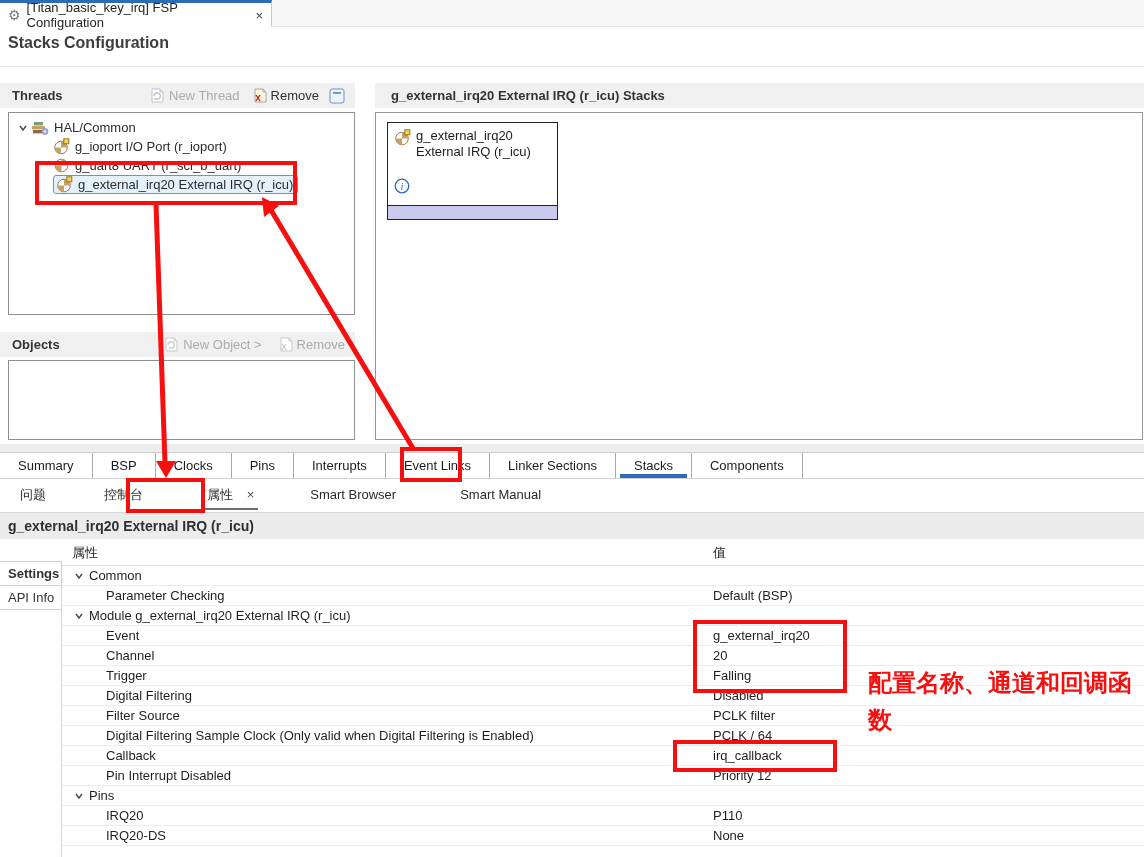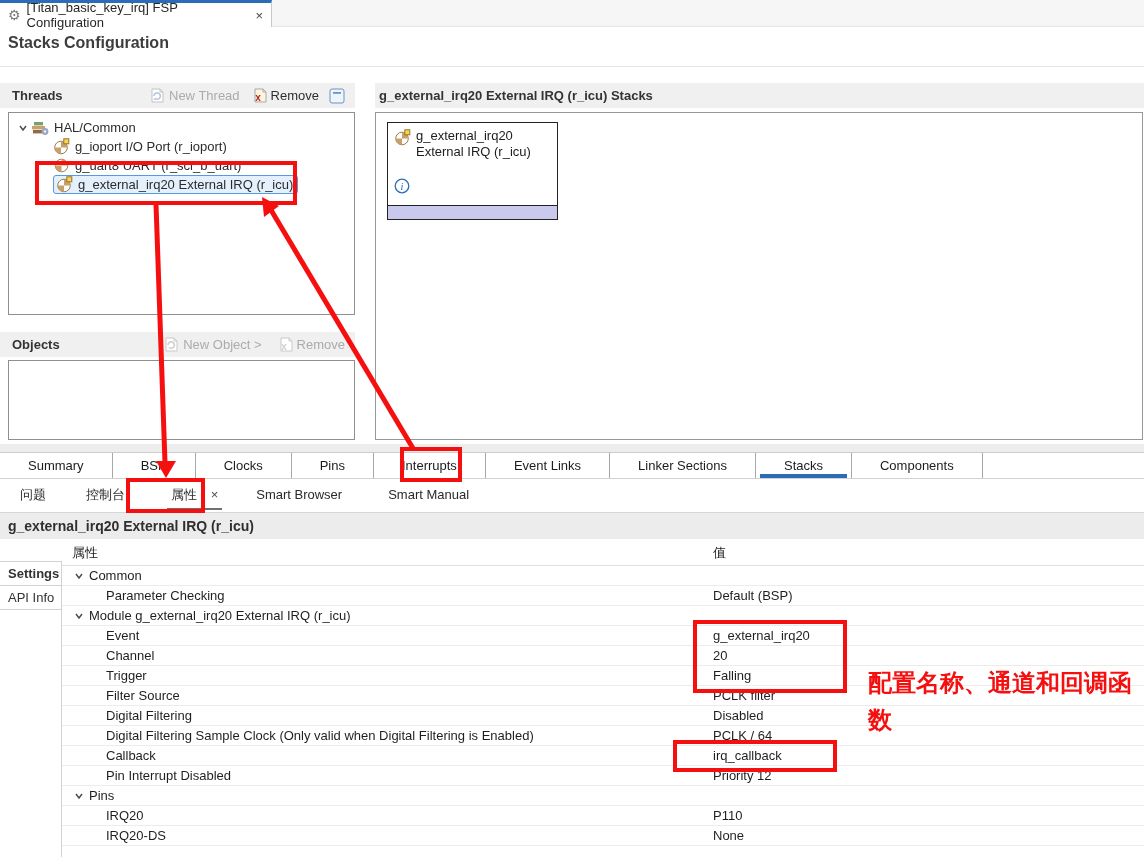--- a/index.html
+++ b/index.html
@@ -44,25 +44,25 @@
   .card .crow { display:flex; margin:5px 0 0 6px; }
   .card .ctext { margin-left:5px; line-height:16px; color:#1d1d1d; }
   .card .cinfo { position:absolute; left:6px; bottom:22px; }
   .card .cfoot { position:absolute; left:0; right:0; bottom:0; height:14px; background:#c9c9ee; border-top:1px solid #222; }
 
   
   .grayband { position:absolute; left:0; top:444px; width:1144px; height:8px; background:#ededed; }
 
   
   .cfgtabs { position:absolute; left:0; top:452px; width:1144px; height:27px; display:flex; border-top:1px solid #cccccc; border-bottom:1px solid #d2d2d2; background:#fff; font-size:13px; }
-  .cfgtab { position:relative; padding:0 28px; line-height:25px; border-right:1px solid #a8a8a8; color:#1c1c1c; cursor:pointer; }
+  .cfgtab { position:relative; padding:0 18px; line-height:25px; border-right:1px solid #a8a8a8; color:#1c1c1c; cursor:pointer; }
   .cfgtab.active::after { content:""; position:absolute; left:4px; right:4px; bottom:0; height:4px; background:#2a6cb5; }
 
   
-  .viewtabs { position:absolute; left:0; top:479px; width:1144px; height:33px; display:flex; align-items:center; background:#fff; font-size:13px; }
+  .viewtabs { position:absolute; left:0; top:479px; width:1144px; height:33px; display:flex; align-items:center; background:#fff; font-size:13px;gap:18px; }
   .viewtab { position:relative; padding:0 16px; line-height:32px; height:33px; color:#2a2a2a; cursor:pointer; }
   .viewtab.vactive { font-weight:normal; }
   .viewtab.vactive::after { content:""; position:absolute; left:12px; right:12px; bottom:2px; height:2px; background:#707070; }
   .viewtab .vclose { margin-left:10px; color:#4a4a4a; }
 
   
   .prophdr { position:absolute; left:0; top:512px; width:1144px; height:27px; background:#ececec; border-top:1px solid #d7d7d7; display:flex; align-items:center; }
   .prophdr span { font-size:14px; font-weight:bold; color:#2f2f2f; margin-left:8px; }
 
   .propbody { position:absolute; left:0; top:539px; width:1144px; height:318px; display:flex; }
@@ -214,21 +214,21 @@
             <path d="M11 1 v3 h3" fill="none" stroke="#c9c9c9"></path>
             <text x="3.2" y="12.5" font-size="10" font-weight="bold" fill="#cfcfcf">x</text>
           </svg>
       </span>
       <span class="grayed">Remove</span>
     </span>
   </div>
   <div class="pagebox objects-box"></div>
 
   <div class="band band-stacks">
-    <span class="btitle" style="margin-left:4px;">g_external_irq20 External IRQ (r_icu) Stacks</span>
+    <span class="btitle" style="margin-left:16px;">g_external_irq20 External IRQ (r_icu) Stacks</span>
   </div>
   <div class="pagebox stacks-box">
     <div class="card" style="left:11px; top:9px;">
       <div class="crow">
         <span class="ibox" style="margin-top:1px;">
           <svg width="17" height="17" viewBox="0 0 17 17">
               <circle cx="8" cy="9.5" r="6.3" fill="#fff" stroke="#9a7b4f"></circle>
               <path d="M8 3.2 A6.3 6.3 0 0 1 14.3 9.5 L8 9.5 Z" fill="#c8a06a"></path>
               <path d="M8 15.8 A6.3 6.3 0 0 1 1.7 9.5 L8 9.5 Z" fill="#c8a06a"></path>
               <rect x="10.8" y="0.8" width="5" height="5" fill="#ffd34d" stroke="#8a7a2a"></rect>
@@ -321,24 +321,24 @@
       <div class="prow item">
         <span class="plabel">Event</span><span class="pvalue">g_external_irq20</span>
       </div>
       <div class="prow item">
         <span class="plabel">Channel</span><span class="pvalue">20</span>
       </div>
       <div class="prow item">
         <span class="plabel">Trigger</span><span class="pvalue">Falling</span>
       </div>
       <div class="prow item">
+        <span class="plabel">Digital Filtering</span><span class="pvalue">Disabled</span>
+      </div>
+      <div class="prow item">
         <span class="plabel">Filter Source</span><span class="pvalue">PCLK filter</span>
-      </div>
-      <div class="prow item">
-        <span class="plabel">Digital Filtering</span><span class="pvalue">Disabled</span>
       </div>
       <div class="prow item">
         <span class="plabel">Digital Filtering Sample Clock (Only valid when Digital Filtering is Enabled)</span><span class="pvalue">PCLK / 64</span>
       </div>
       <div class="prow item">
         <span class="plabel">Callback</span><span class="pvalue">irq_callback</span>
       </div>
       <div class="prow item">
         <span class="plabel">Pin Interrupt Disabled</span><span class="pvalue">Priority 12</span>
       </div>

